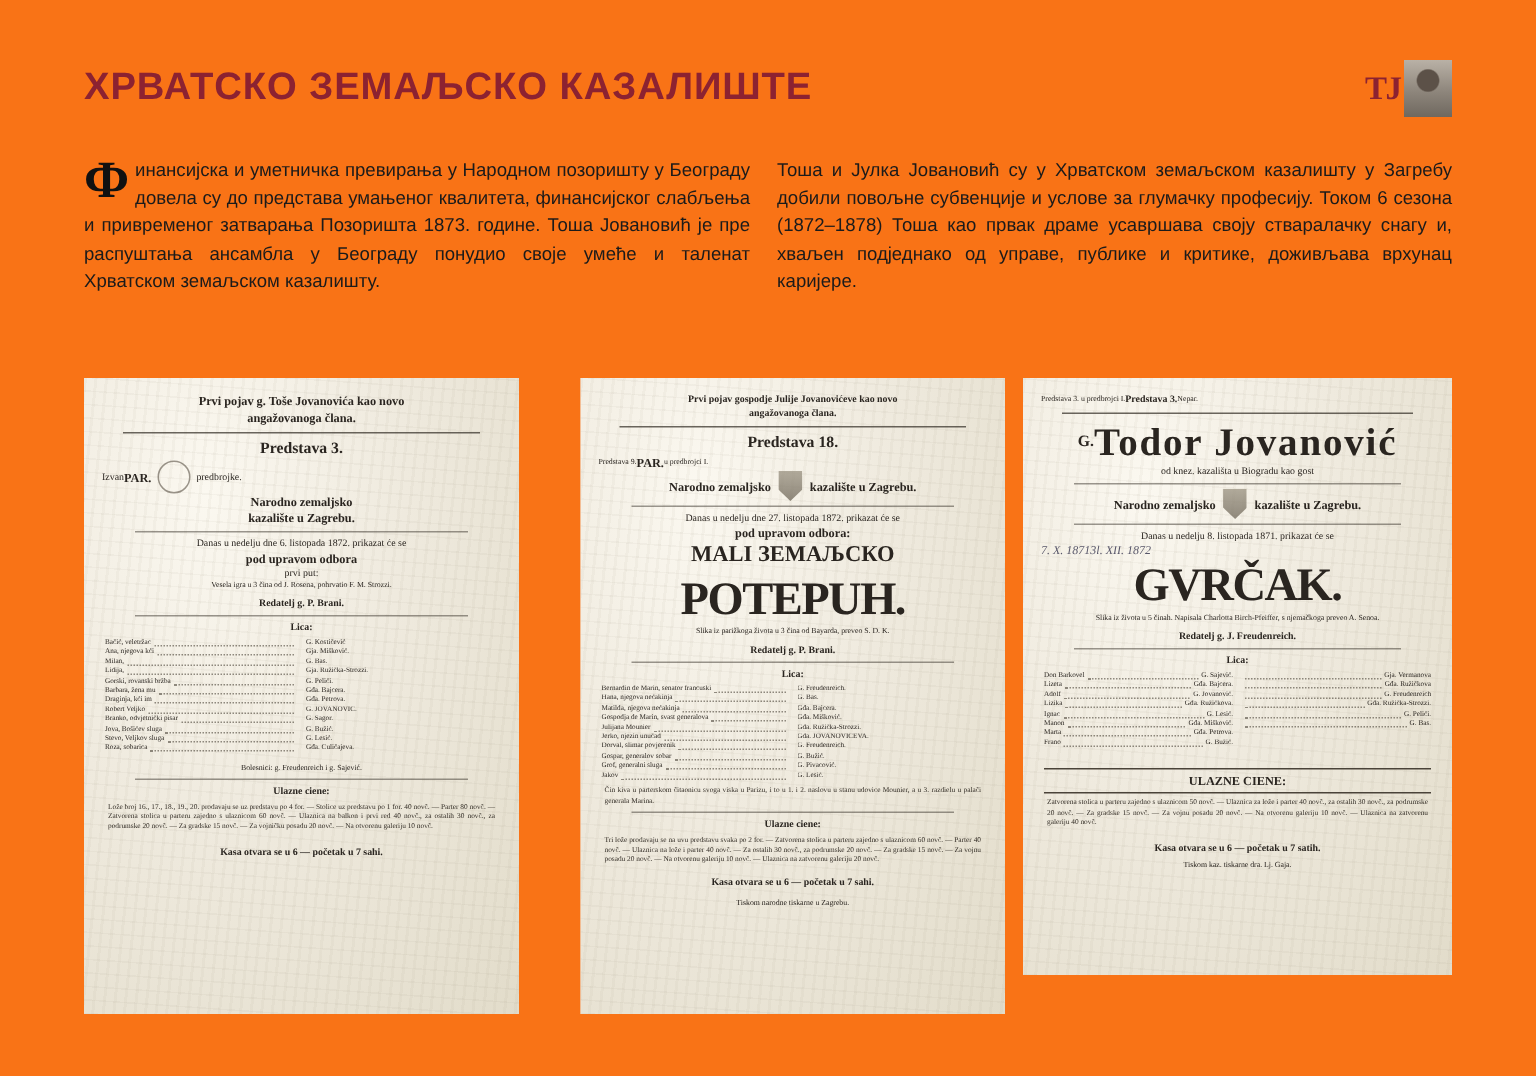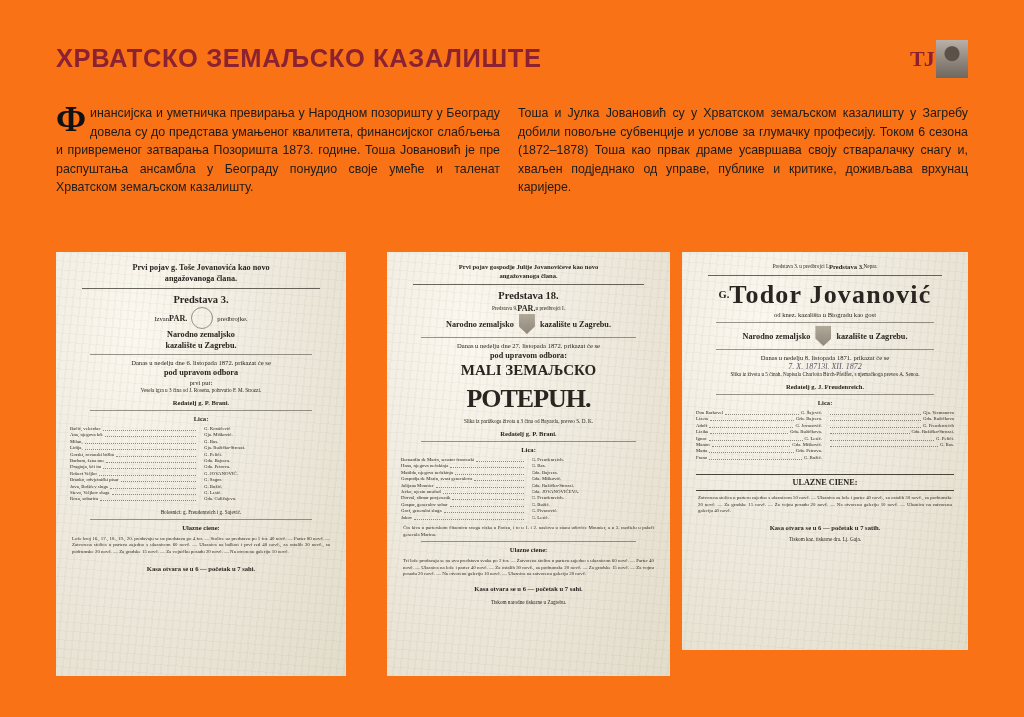--- a/index.html
+++ b/index.html
@@ -136,21 +136,21 @@
     white-space: nowrap;
     overflow: hidden;
     text-overflow: clip;
   }
   .t-xs   { font-size: 5.2px;  line-height: 7px; }
   .t-sm   { font-size: 6.6px;  line-height: 9px; }
   .t-md   { font-size: 8.2px;  line-height: 11px; }
   .t-lg   { font-size: 10.5px; line-height: 14px; font-weight: bold; }
   .t-xl   { font-size: 15px;   line-height: 19px; font-weight: bold; }
   .t-huge { font-size: 26px;   line-height: 30px; font-weight: bold; letter-spacing: -0.5px; }
-  .t-mega { font-size: 26px;   line-height: 38px; font-weight: bold; letter-spacing: -1px; }
+  .t-mega { font-size: 31px;   line-height: 38px; font-weight: bold; letter-spacing: -1px; }
   .b { font-weight: bold; }
   .sp { letter-spacing: 1.2px; }
   .rule {
     height: 1px;
     background: #3a342c;
     margin: 4px 18px;
     opacity: .75;
   }
   .rule.thin { height: 1px; opacity: .5; margin: 3px 26px; }
   .gap4 { height: 4px; }
@@ -209,21 +209,21 @@
   }
   .handwrite {
     font-family: "Liberation Serif", serif;
     font-style: italic;
     font-size: 8px;
     color: #3b3a52;
     opacity: .85;
   }
   .row-flex {
     display: flex;
-    justify-content: center;
+    justify-content: flex-start;
     align-items: center;
     margin: 0 4px;
   }
   .box-prices {
     border-top: 1px solid #4a4339;
     border-bottom: 1px solid #4a4339;
     margin: 5px 6px 0 6px;
     padding: 2px 0;
   }
 </style>
@@ -502,20 +502,21 @@
           <span class="t-md b">Narodno zemaljsko</span>
           <span class="crest"></span>
           <span class="t-md b">kazalište u Zagrebu.</span>
         </div>
         <div class="rule thin"></div>
         <span class="ln t-sm">Danas u nedelju 8. listopada 1871. prikazat će se</span>
         <div class="row-flex">
           <span class="handwrite">7. X. 1871</span>
           <span class="handwrite">3l. XII. 1872</span>
         </div>
+        <span class="ln t-mega">GVRČAK.</span>
         <span class="ln t-xs">Slika iz života u 5 činah. Napisala Charlotta Birch-Pfeiffer, s njemačkoga preveo A. Senoa.</span>
         <div class="gap4"></div>
         <span class="ln t-sm b">Redatelj g. J. Freudenreich.</span>
         <div class="rule thin"></div>
         <span class="ln t-sm b">Lica:</span>
         <div class="cast">
           <div class="cc">
             <div class="row">
                 <span>Don Barkovel</span>
                 <span class="dots"></span>

